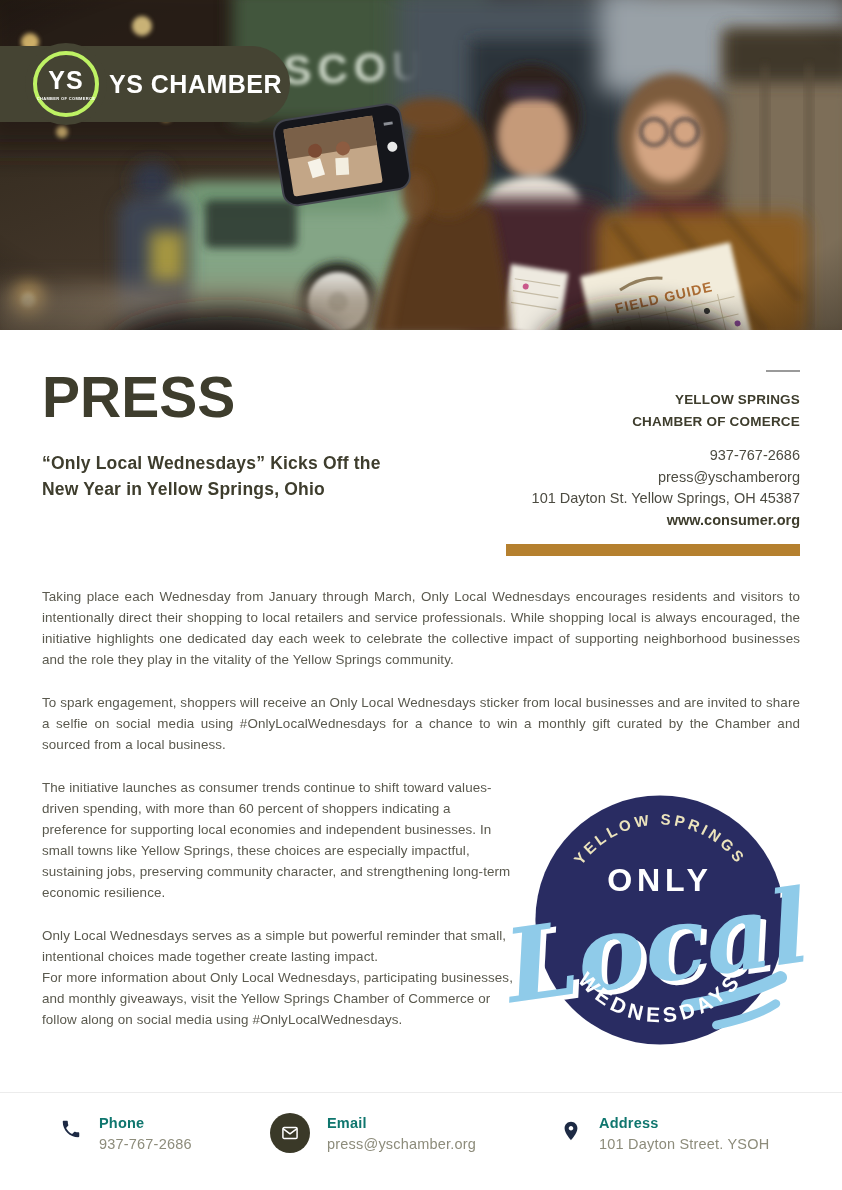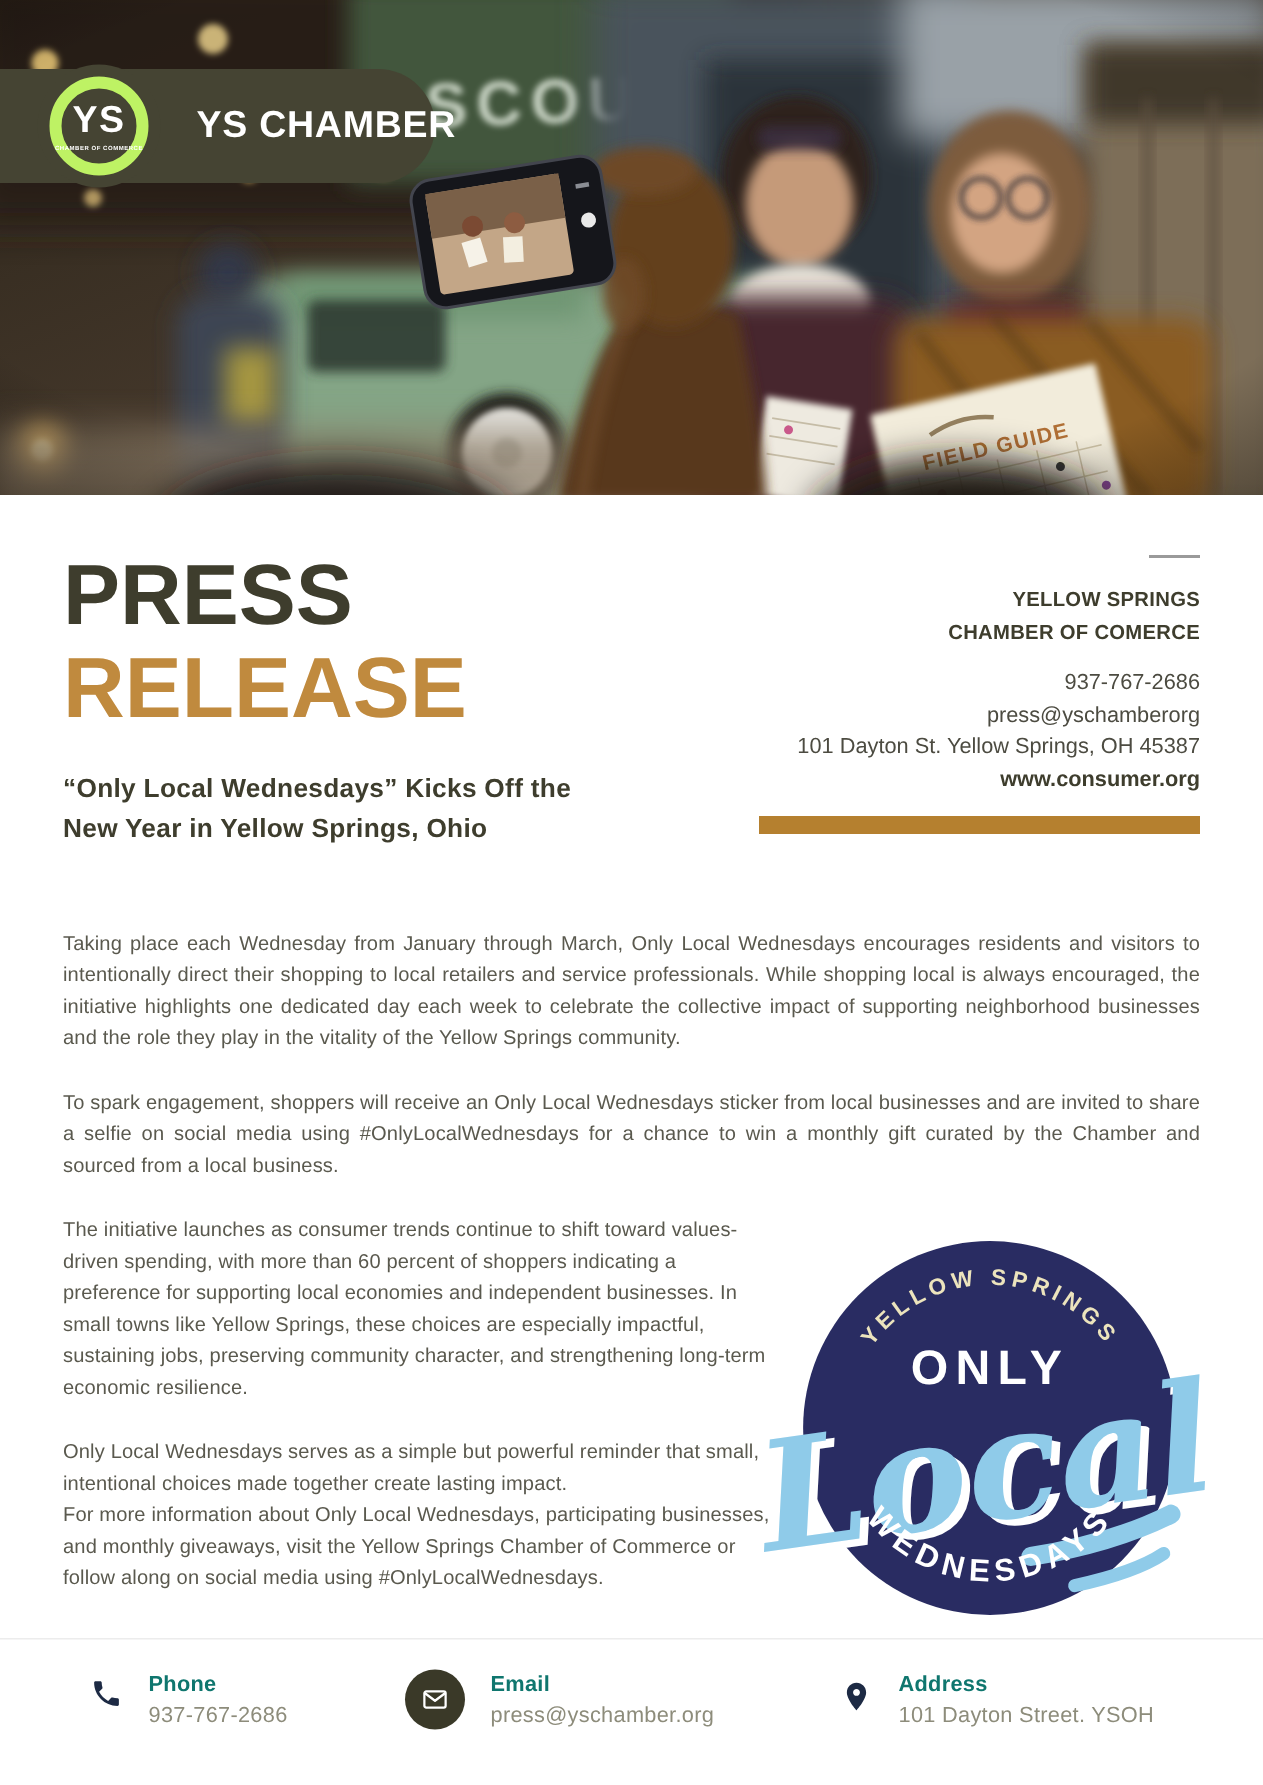--- a/index.html
+++ b/index.html
@@ -17,48 +17,48 @@
   .brand-badge {
     position:absolute; left:0; top:46px; width:290px; height:76px;
     background:#454433; border-radius:0 38px 38px 0;
   }
   .logo-circle {
     position:absolute; left:25px; top:-3px; width:82px; height:82px;
     border-radius:50%; background:#454433;
     display:flex; align-items:center; justify-content:center;
   }
   .logo-ring {
-    width:66px; height:66px; border:8px solid #bef264; border-radius:50%;
+    width:66px; height:66px; border:4px solid #bef264; border-radius:50%;
     display:flex; flex-direction:column; align-items:center; justify-content:center;
   }
   .logo-ys { color:#fff; font-weight:bold; font-size:25px; line-height:1; letter-spacing:1px; }
   .logo-sub { color:#fff; font-size:4px; letter-spacing:.35px; margin-top:3px; white-space:nowrap; font-weight:bold; }
   .banner-label {
-    position:absolute; left:131px; top:50%; transform:translateY(-50%);
+    position:absolute; left:109px; top:50%; transform:translateY(-50%);
     color:#ffffff; font-weight:bold; font-size:25px; letter-spacing:.5px; white-space:nowrap;
   }
 
   
   .content { padding:0 42px; }
   .title-row { display:flex; justify-content:space-between; margin-top:36px; }
   .press-title { font-size:57px; font-weight:bold; color:#3e3d2d; line-height:1.09; letter-spacing:0; }
   .press-title .l2 { display:block; color:#c08a3e; }
   .subtitle {
     margin-top:22px; font-size:17.5px; font-weight:bold; color:#3e3d2d;
     line-height:1.5; white-space:pre-line; letter-spacing:.2px;
   }
 
   .contact-col { width:300px; text-align:right; padding-top:4px; flex:none; }
   .contact-rule { width:34px; height:2px; background:#9a9a9a; margin:0 0 17px auto; }
   .org-line { font-weight:bold; font-size:13.5px; color:#3e3d2d; line-height:1.6; letter-spacing:.2px; }
   .contact-lines { margin-top:13px; font-size:14.5px; color:#4c4b41; line-height:1.48; }
   .contact-lines .website { font-weight:bold; color:#3e3d2d; }
   .gold-bar { width:294px; height:12px; background:#b5802f; margin:13px 0 0 auto; }
 
-  .paragraphs { margin-top:53px; }
+  .paragraphs { margin-top:30px; }
   .par {
     font-size:13.4px; line-height:21px; color:#5a594e; letter-spacing:.1px;
     margin-bottom:22px; white-space:pre-line;
   }
   .par.justify { text-align:justify; }
 
   .two-col { display:flex; margin-top:4px; }
   .left-col { width:472px; flex:none; }
   .badge-col { flex:1; display:flex; justify-content:flex-end; align-items:flex-start; padding:0 2px 0 0; }
   .badge-col svg { overflow:visible; }
@@ -222,21 +222,20 @@
     <div class="banner-label">YS CHAMBER</div>
   </div>
 </div>
 
 <div class="content">
 
   <div class="title-row">
     <div>
       <h1 class="press-title">
         <span class="l1">PRESS</span>
-        <span class="l2">RELEASE</span>
       </h1>
       <div class="subtitle">“Only Local Wednesdays” Kicks Off the
 New Year in Yellow Springs, Ohio</div>
     </div>
 
     <div class="contact-col">
       <div class="contact-rule"></div>
       <div class="org-line">YELLOW SPRINGS</div>
       <div class="org-line">CHAMBER OF COMERCE</div>
       <div class="contact-lines">

